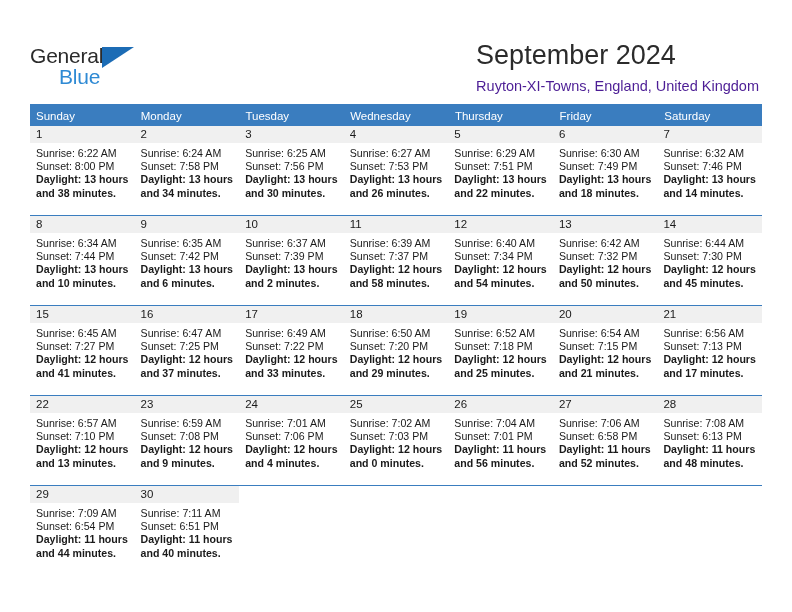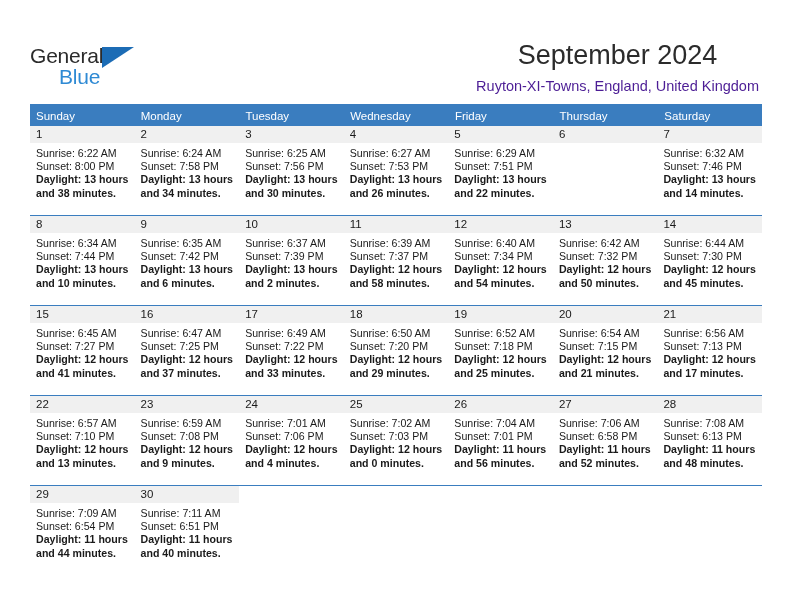--- a/index.html
+++ b/index.html
@@ -62,21 +62,21 @@
     top: 21px;
     font-size: 21px;
     letter-spacing: -0.2px;
     color: #2f8ad4;
     font-family: "Liberation Sans", sans-serif;
   }
   .title-block {
     position: absolute;
     right: 0;
     top: 0;
-    text-align: center;
+    text-align: left;
   }
   .cal-title {
     font-size: 27px;
     color: #2b2b2b;
     line-height: 34px;
     white-space: nowrap;
   }
   .cal-subtitle {
     font-size: 14.5px;
     color: #4c1d95;
@@ -162,22 +162,22 @@
     </div>
 
   </div>
 
   <div class="calendar">
     <div class="weekday-row" id="weekday-row">
         <div class="weekday">Sunday</div>
         <div class="weekday">Monday</div>
         <div class="weekday">Tuesday</div>
         <div class="weekday">Wednesday</div>
+        <div class="weekday">Thursday</div>
         <div class="weekday">Friday</div>
-        <div class="weekday">Thursday</div>
         <div class="weekday">Saturday</div>
       </div>
     <div id="weeks-container">
         <div class="week-row first">
           <div class="day-cell">
             <div class="day-num-band">1</div>
             <div class="day-body">
               <div>Sunrise: 6:22 AM</div>
               <div>Sunset: 8:00 PM</div>
               <div class="daylight-line">Daylight: 13 hours and 38 minutes.</div>
@@ -210,20 +210,25 @@
           <div class="day-cell">
             <div class="day-num-band">5</div>
             <div class="day-body">
               <div>Sunrise: 6:29 AM</div>
               <div>Sunset: 7:51 PM</div>
               <div class="daylight-line">Daylight: 13 hours and 22 minutes.</div>
             </div>
           </div>
           <div class="day-cell">
             <div class="day-num-band">6</div>
+            <div class="day-body">
+              <div>Sunrise: 6:30 AM</div>
+              <div>Sunset: 7:49 PM</div>
+              <div class="daylight-line">Daylight: 13 hours and 18 minutes.</div>
+            </div>
           </div>
           <div class="day-cell">
             <div class="day-num-band">7</div>
             <div class="day-body">
               <div>Sunrise: 6:32 AM</div>
               <div>Sunset: 7:46 PM</div>
               <div class="daylight-line">Daylight: 13 hours and 14 minutes.</div>
             </div>
           </div>
         </div>

